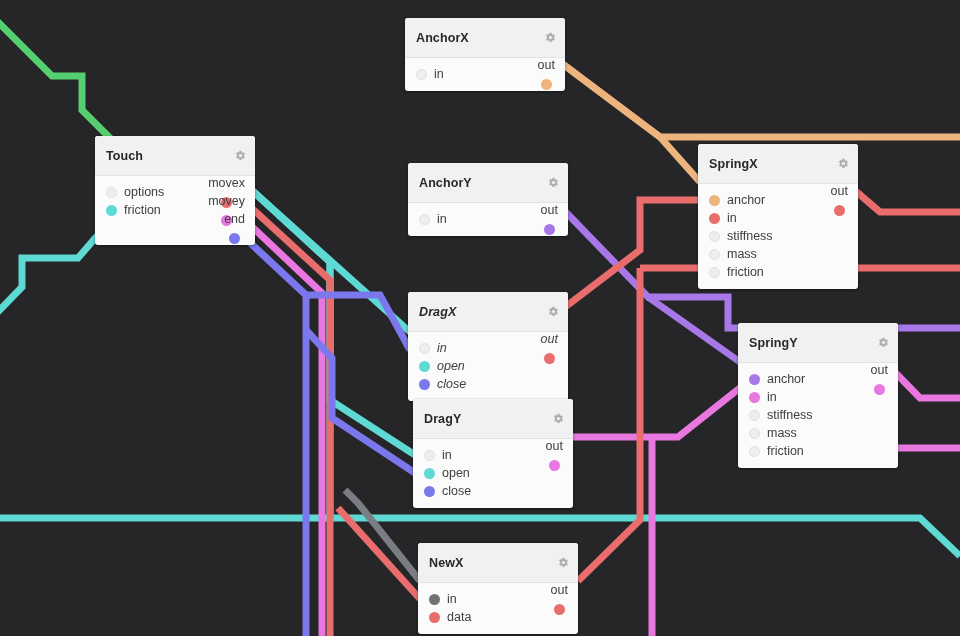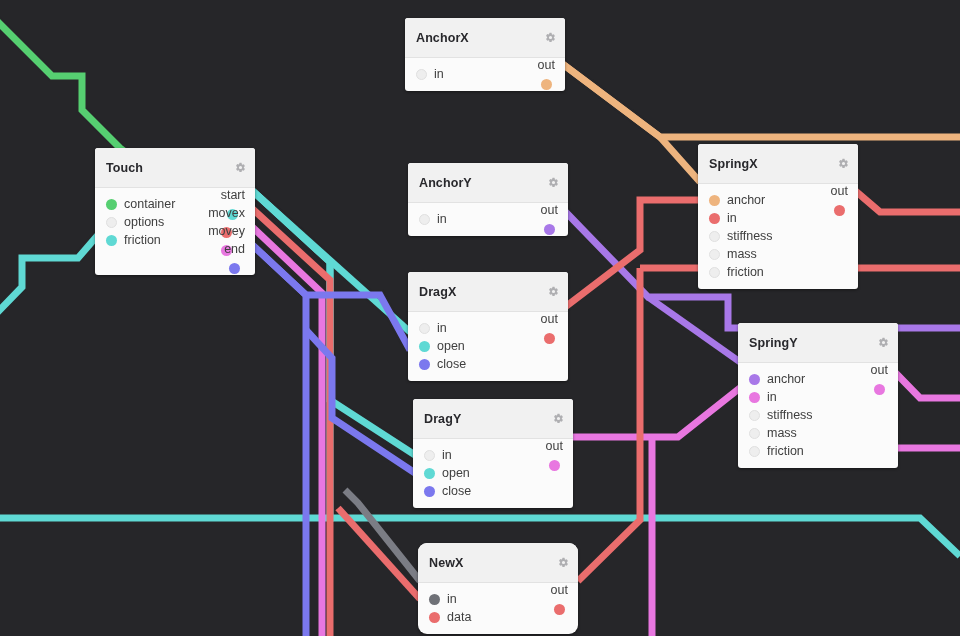--- a/index.html
+++ b/index.html
@@ -159,38 +159,28 @@
               <span class="dot"></span>
               <span class="plabel">in</span>
             </span>
             <span class="port out">
               <span class="plabel">out</span>
               <span class="dot" style="background: rgb(238, 180, 126); border: none;"></span>
             </span>
           </div>
         </div>
       </div>
-      <div class="node" style="left: 95px; top: 148px; width: 160px;">
+      <div class="node" style="left: 95px; top: 136px; width: 160px;">
         <div class="node-title">
           <span class="title-text">Touch</span>
           <svg viewBox="0 0 24 24" class="gear">
             <path fill="#9a9a9e" d="M19.4 13a7.8 7.8 0 000-2l2.1-1.6a.5.5 0 00.1-.6l-2-3.5a.5.5 0 00-.6-.2l-2.5 1a7.6 7.6 0 00-1.7-1L14.5 2a.5.5 0 00-.5-.4h-4a.5.5 0 00-.5.4l-.3 2.6a7.6 7.6 0 00-1.7 1l-2.5-1a.5.5 0 00-.6.2l-2 3.5a.5.5 0 00.1.6L4.6 11a7.8 7.8 0 000 2l-2.1 1.6a.5.5 0 00-.1.6l2 3.5a.5.5 0 00.6.2l2.5-1a7.6 7.6 0 001.7 1l.3 2.6a.5.5 0 00.5.4h4a.5.5 0 00.5-.4l.3-2.6a7.6 7.6 0 001.7-1l2.5 1a.5.5 0 00.6-.2l2-3.5a.5.5 0 00-.1-.6L19.4 13zM12 15.5A3.5 3.5 0 1115.5 12 3.5 3.5 0 0112 15.5z"></path>
           </svg>
         </div>
         <div class="node-body">
-          <div class="port-row">
-            <span class="port in">
-              <span class="dot" style="background: rgb(86, 207, 113); border: none;"></span>
-              <span class="plabel">container</span>
-            </span>
-            <span class="port out">
-              <span class="plabel">start</span>
-              <span class="dot" style="background: rgb(95, 217, 212); border: none;"></span>
-            </span>
-          </div>
           <div class="port-row">
             <span class="port in">
               <span class="dot"></span>
               <span class="plabel">options</span>
             </span>
             <span class="port out">
               <span class="plabel">movex</span>
               <span class="dot" style="background: rgb(234, 109, 109); border: none;"></span>
             </span>
           </div>
@@ -270,21 +260,21 @@
               <span class="dot"></span>
               <span class="plabel">in</span>
             </span>
             <span class="port out">
               <span class="plabel">out</span>
               <span class="dot" style="background: rgb(168, 120, 232); border: none;"></span>
             </span>
           </div>
         </div>
       </div>
-      <div class="node" style="left: 408px; top: 272px; width: 160px;">
+      <div class="node" style="left: 408px; top: 292px; width: 160px; font-style: italic;">
         <div class="node-title">
           <span class="title-text">DragX</span>
           <svg viewBox="0 0 24 24" class="gear">
             <path fill="#9a9a9e" d="M19.4 13a7.8 7.8 0 000-2l2.1-1.6a.5.5 0 00.1-.6l-2-3.5a.5.5 0 00-.6-.2l-2.5 1a7.6 7.6 0 00-1.7-1L14.5 2a.5.5 0 00-.5-.4h-4a.5.5 0 00-.5.4l-.3 2.6a7.6 7.6 0 00-1.7 1l-2.5-1a.5.5 0 00-.6.2l-2 3.5a.5.5 0 00.1.6L4.6 11a7.8 7.8 0 000 2l-2.1 1.6a.5.5 0 00-.1.6l2 3.5a.5.5 0 00.6.2l2.5-1a7.6 7.6 0 001.7 1l.3 2.6a.5.5 0 00.5.4h4a.5.5 0 00.5-.4l.3-2.6a7.6 7.6 0 001.7-1l2.5 1a.5.5 0 00.6-.2l2-3.5a.5.5 0 00-.1-.6L19.4 13zM12 15.5A3.5 3.5 0 1115.5 12 3.5 3.5 0 0112 15.5z"></path>
           </svg>
         </div>
         <div class="node-body">
           <div class="port-row">
             <span class="port in">
               <span class="dot"></span>
@@ -378,21 +368,21 @@
             </span>
           </div>
           <div class="port-row">
             <span class="port in">
               <span class="dot" style="background: rgb(123, 120, 238); border: none;"></span>
               <span class="plabel">close</span>
             </span>
           </div>
         </div>
       </div>
-      <div class="node" style="left: 418px; top: 543px; width: 160px; border-radius: 9px;">
+      <div class="node" style="left: 418px; top: 543px; width: 160px;">
         <div class="node-title">
           <span class="title-text">NewX</span>
           <svg viewBox="0 0 24 24" class="gear">
             <path fill="#9a9a9e" d="M19.4 13a7.8 7.8 0 000-2l2.1-1.6a.5.5 0 00.1-.6l-2-3.5a.5.5 0 00-.6-.2l-2.5 1a7.6 7.6 0 00-1.7-1L14.5 2a.5.5 0 00-.5-.4h-4a.5.5 0 00-.5.4l-.3 2.6a7.6 7.6 0 00-1.7 1l-2.5-1a.5.5 0 00-.6.2l-2 3.5a.5.5 0 00.1.6L4.6 11a7.8 7.8 0 000 2l-2.1 1.6a.5.5 0 00-.1.6l2 3.5a.5.5 0 00.6.2l2.5-1a7.6 7.6 0 001.7 1l.3 2.6a.5.5 0 00.5.4h4a.5.5 0 00.5-.4l.3-2.6a7.6 7.6 0 001.7-1l2.5 1a.5.5 0 00.6-.2l2-3.5a.5.5 0 00-.1-.6L19.4 13zM12 15.5A3.5 3.5 0 1115.5 12 3.5 3.5 0 0112 15.5z"></path>
           </svg>
         </div>
         <div class="node-body">
           <div class="port-row">
             <span class="port in">
               <span class="dot" style="background: rgb(111, 113, 119); border: none;"></span>

